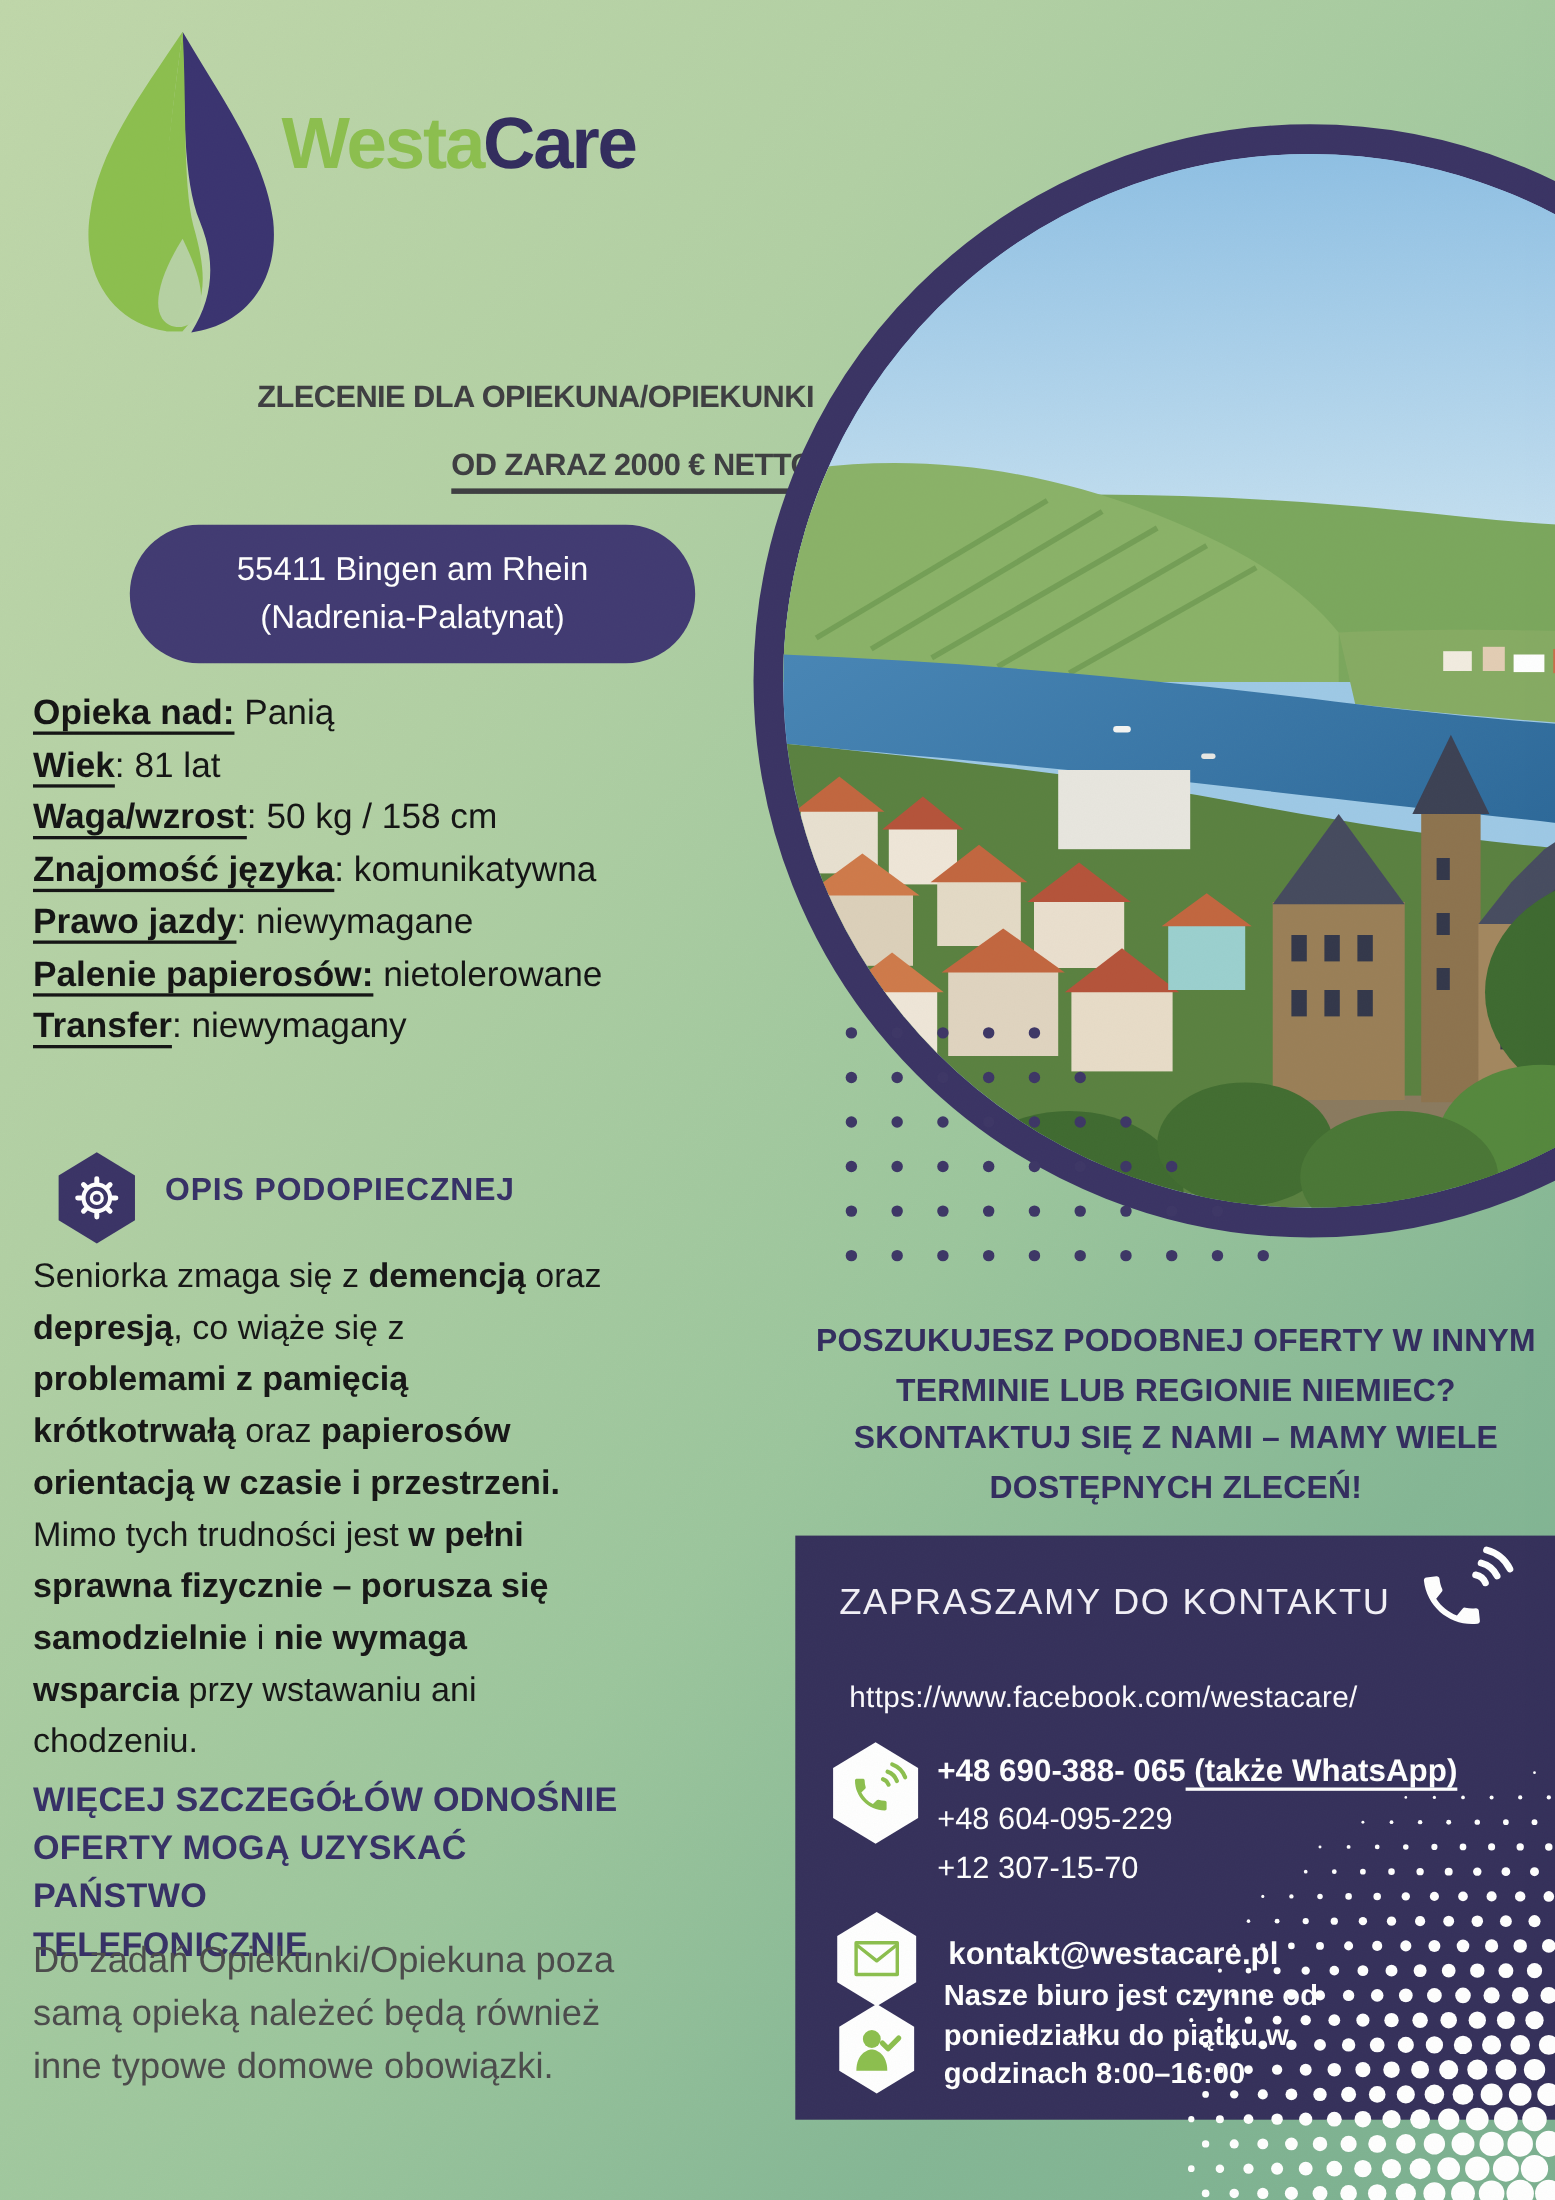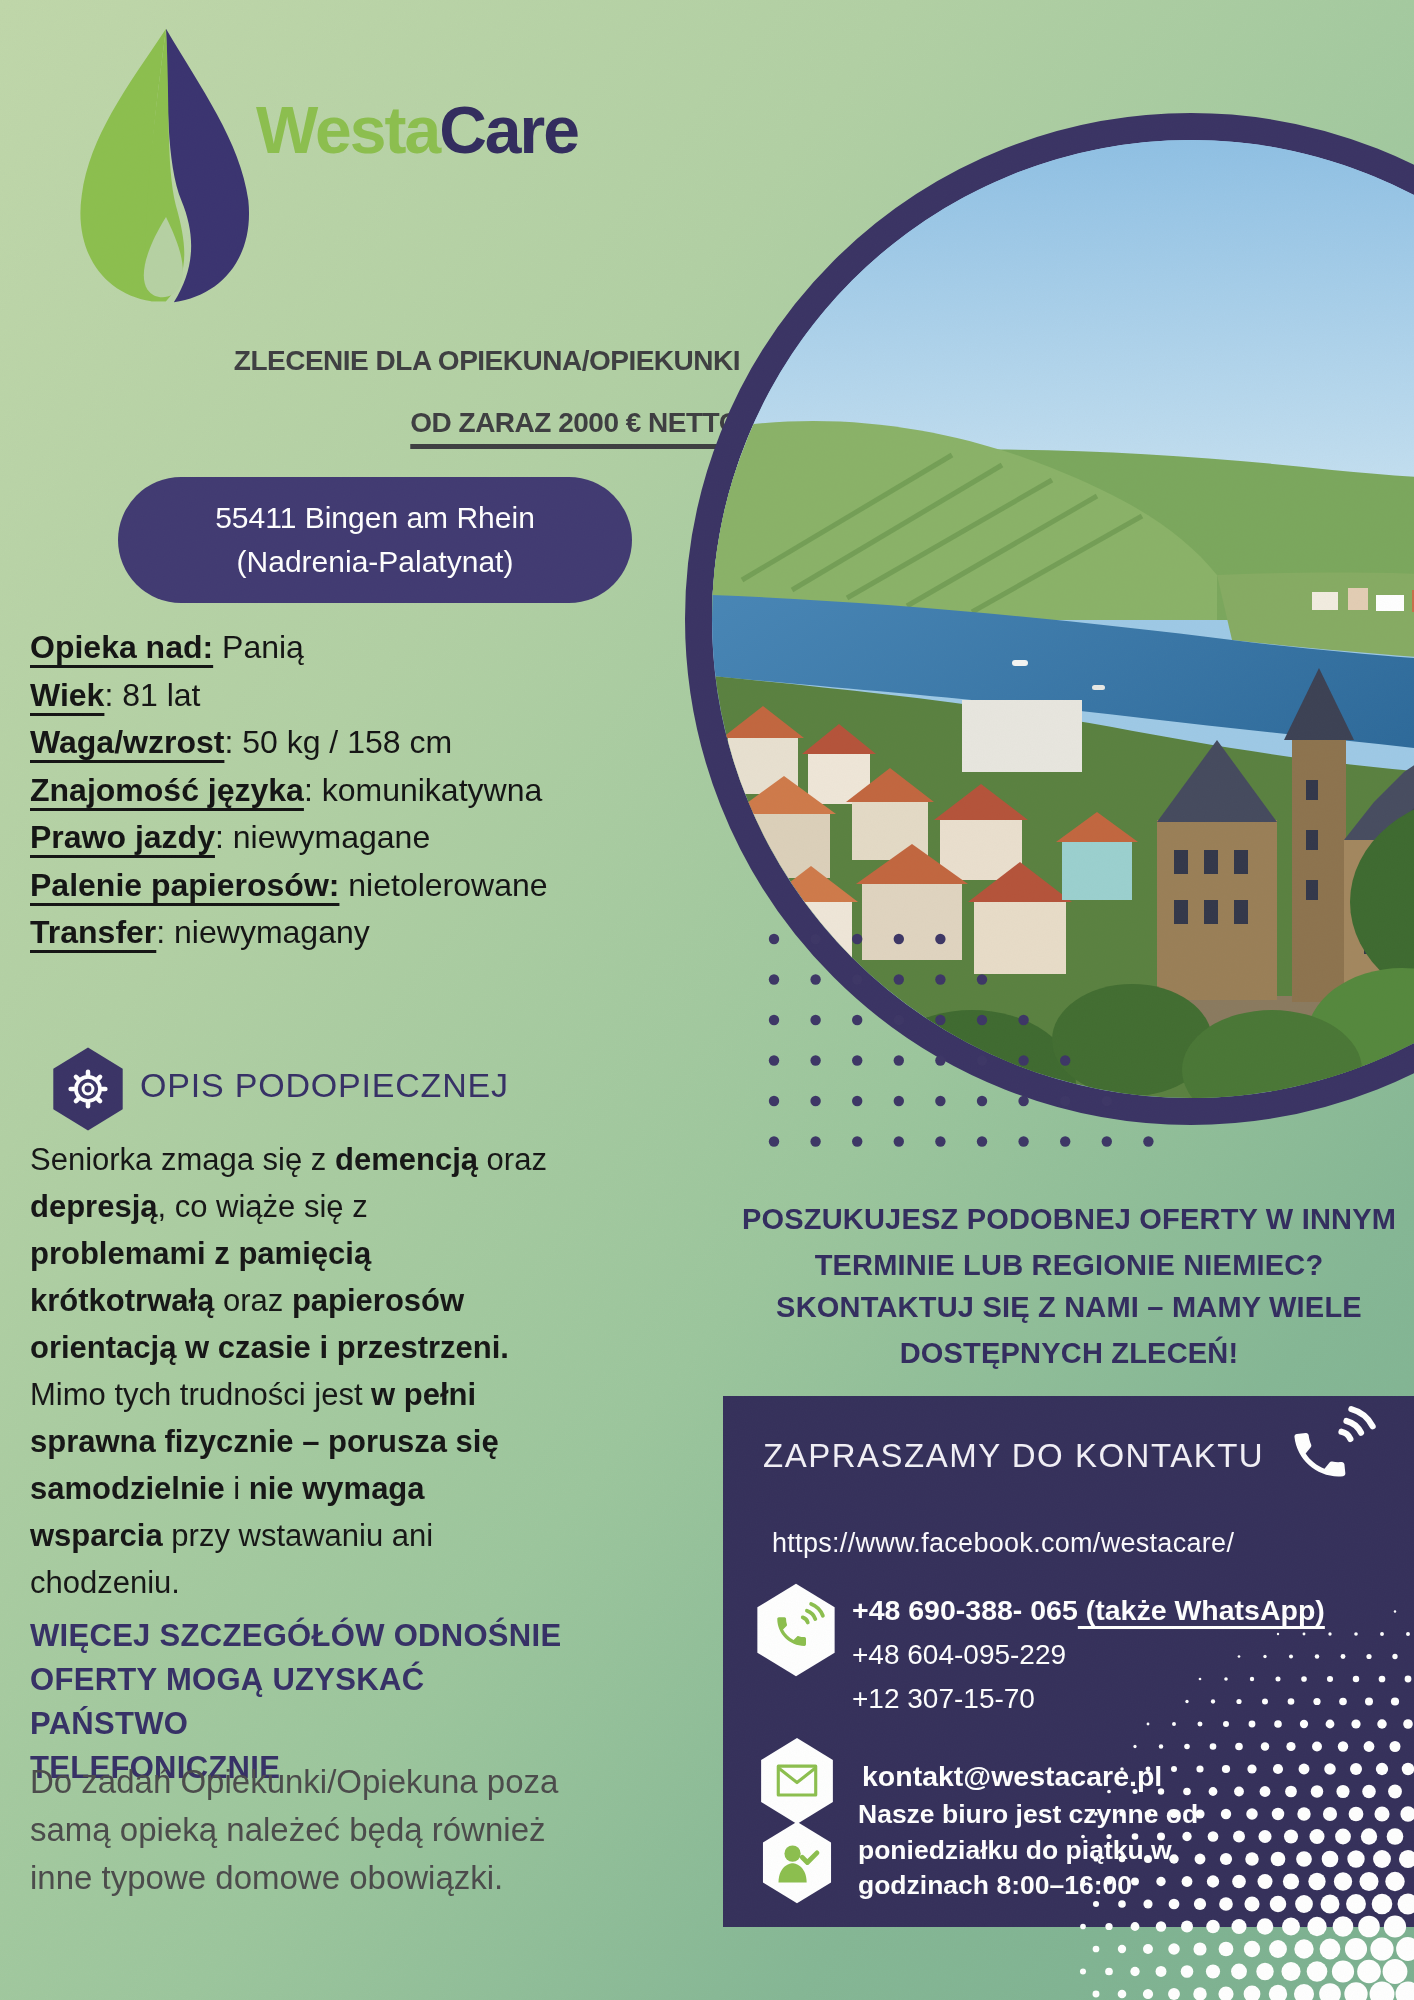--- a/index.html
+++ b/index.html
@@ -25,21 +25,21 @@
   
   .badge{left:118px; top:477px; width:514px; height:126px; border-radius:63px; background:#413A72;
          color:#fff; display:flex; flex-direction:column; align-items:center; justify-content:center;
          font-size:30px; line-height:44px;text-align:right;}
 
   
   .details{left:30px; top:624px; font-size:32px; line-height:47.5px; color:#141414; width:660px;}
   .dl{font-weight:bold; text-decoration:underline; text-decoration-thickness:3px; text-underline-offset:7px;}
 
   
-  .opis-head{left:140px; top:1066px; font-size:34px; font-weight:normal; color:#363066; letter-spacing:0.8px;}
+  .opis-head{left:150px; top:1066px; font-size:29px; font-weight:bold; color:#363066; letter-spacing:0.8px;}
   .paragraph{left:30px; top:1136px; width:556px; font-size:31px; line-height:47px; color:#161616; white-space:pre-wrap;}
   .bu{font-weight:bold; text-decoration-thickness:3px; text-underline-offset:6px;}
 
   .more-head{left:30px; top:1614px; width:560px; font-size:31px; font-weight:bold; color:#363066;
              line-height:44px; letter-spacing:0.3px; white-space:pre-line;}
   .tasks{left:30px; top:1758px; width:600px; font-size:33px; color:#4B4B4B; line-height:48px; white-space:pre-line;}
 
   
   .photo-circle{left:685px; top:113px; width:1012px; height:1012px; border-radius:50%;
                 border:27px solid #3A3364; box-sizing:border-box; overflow:hidden; background:#9ec9e6;}

